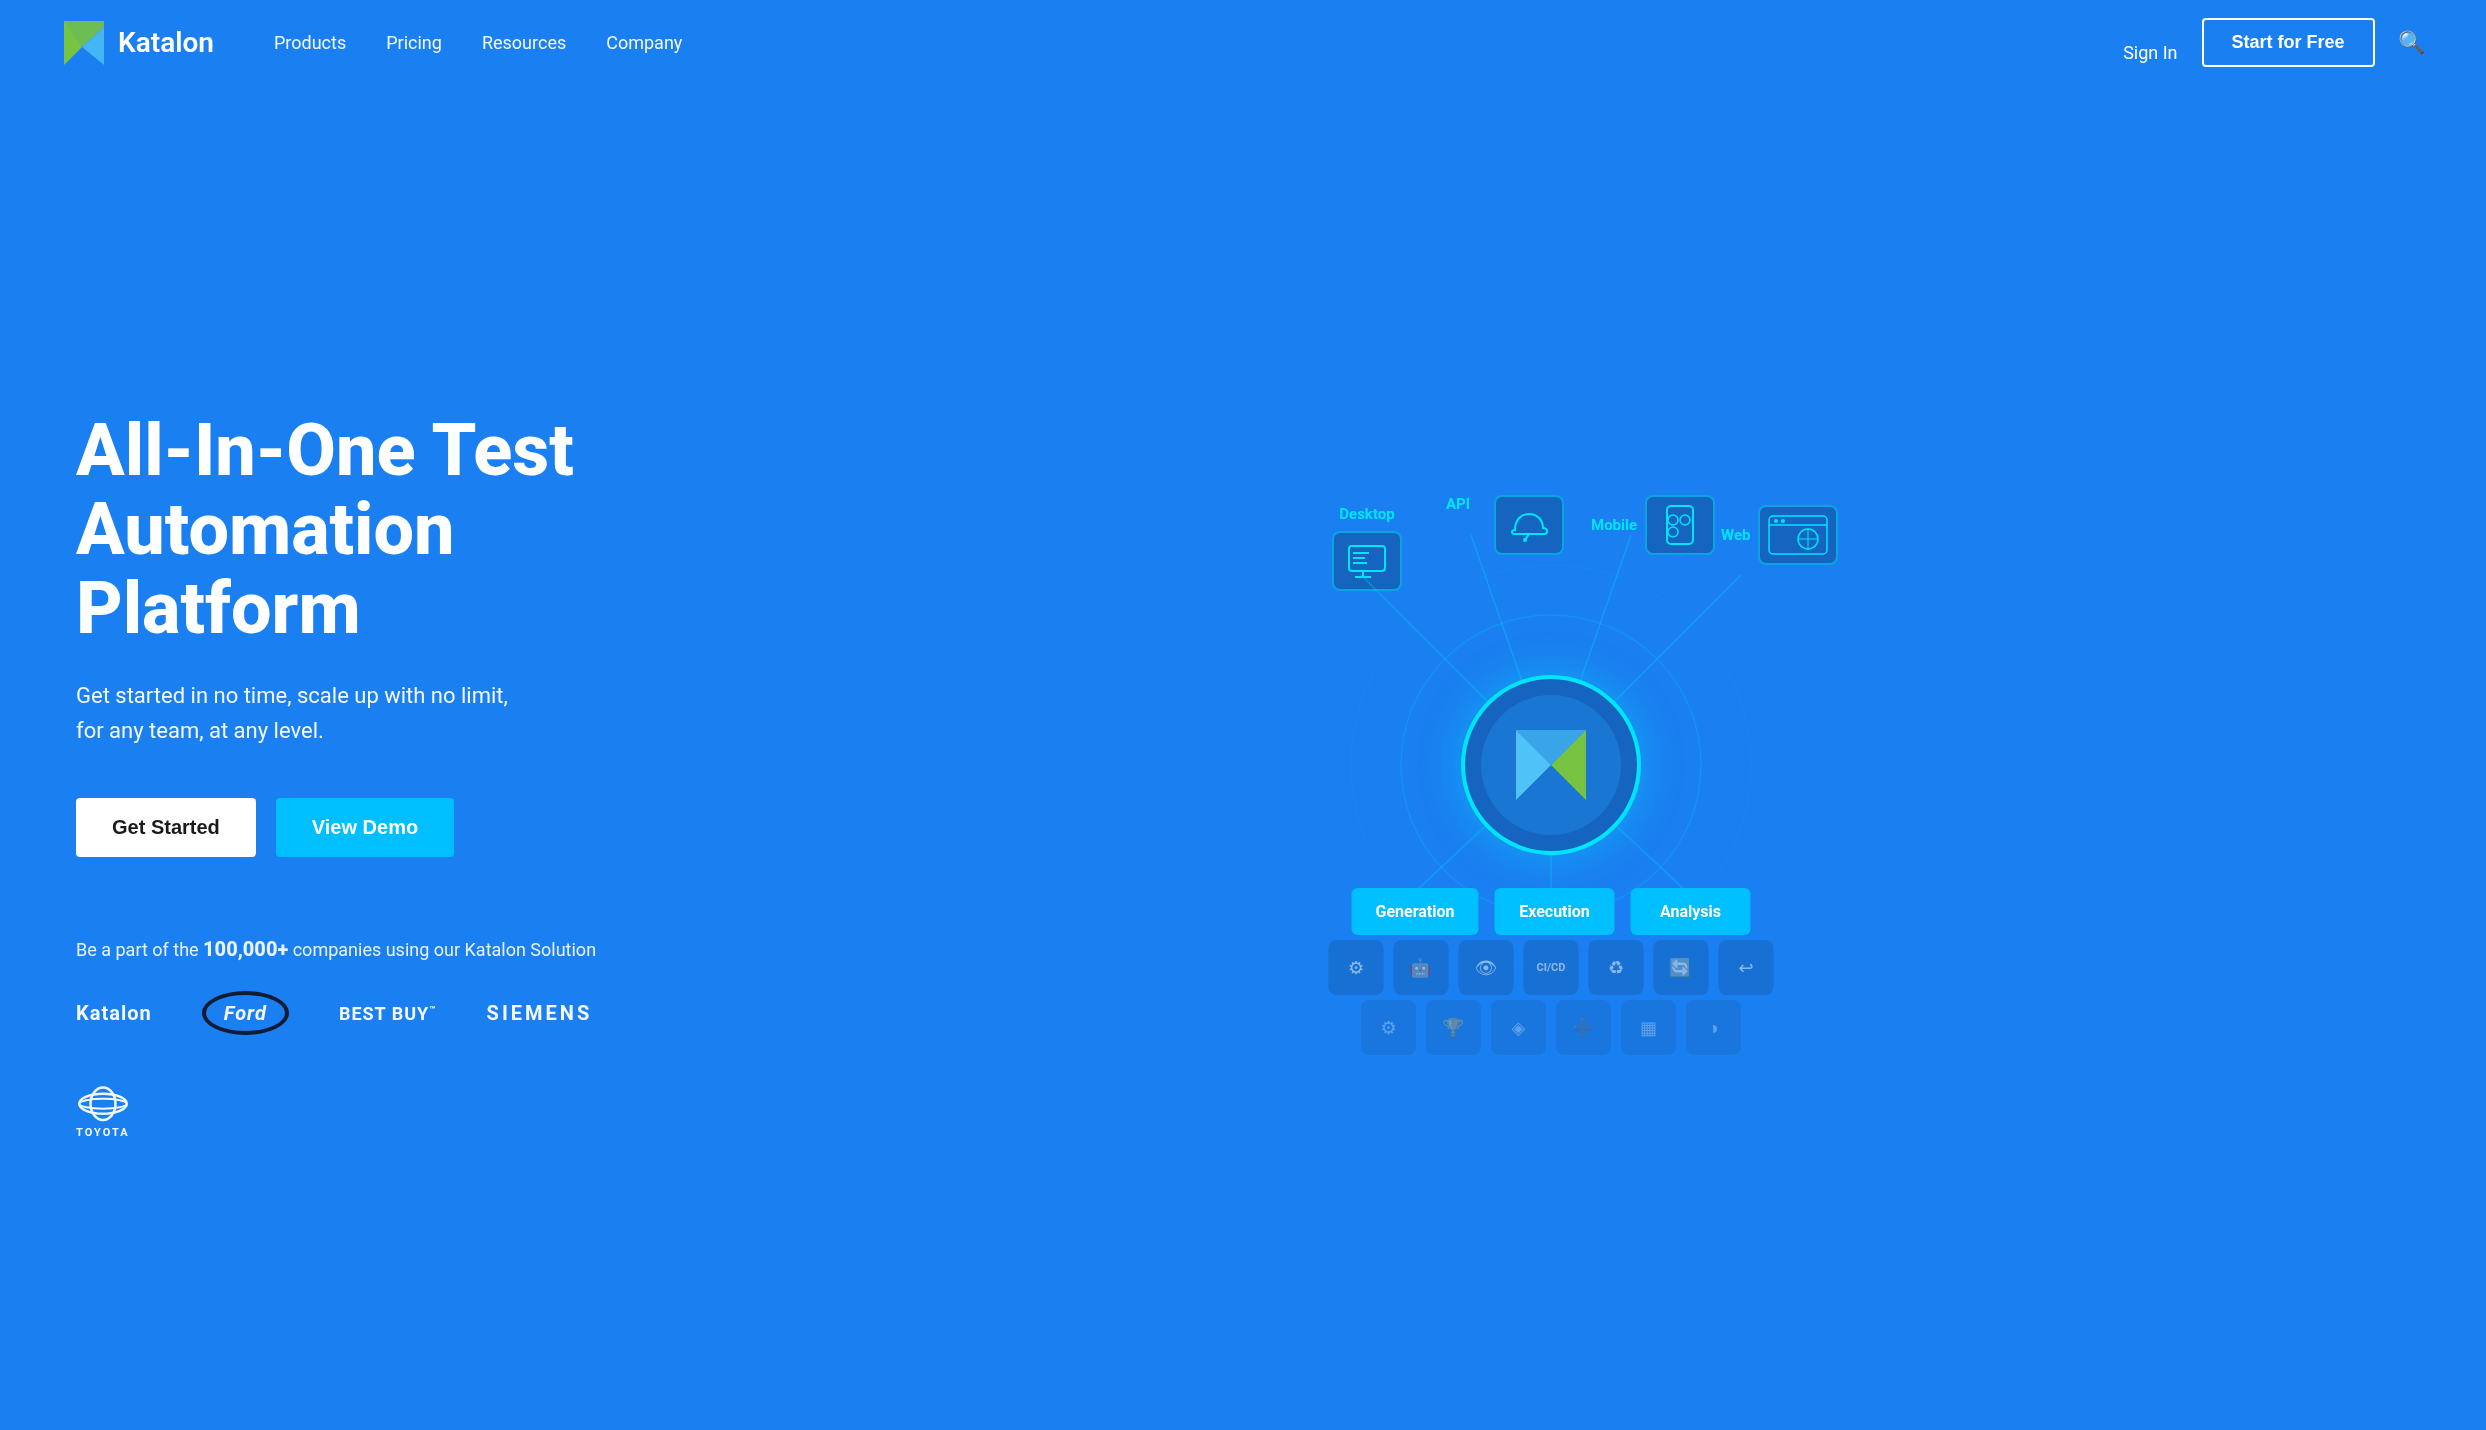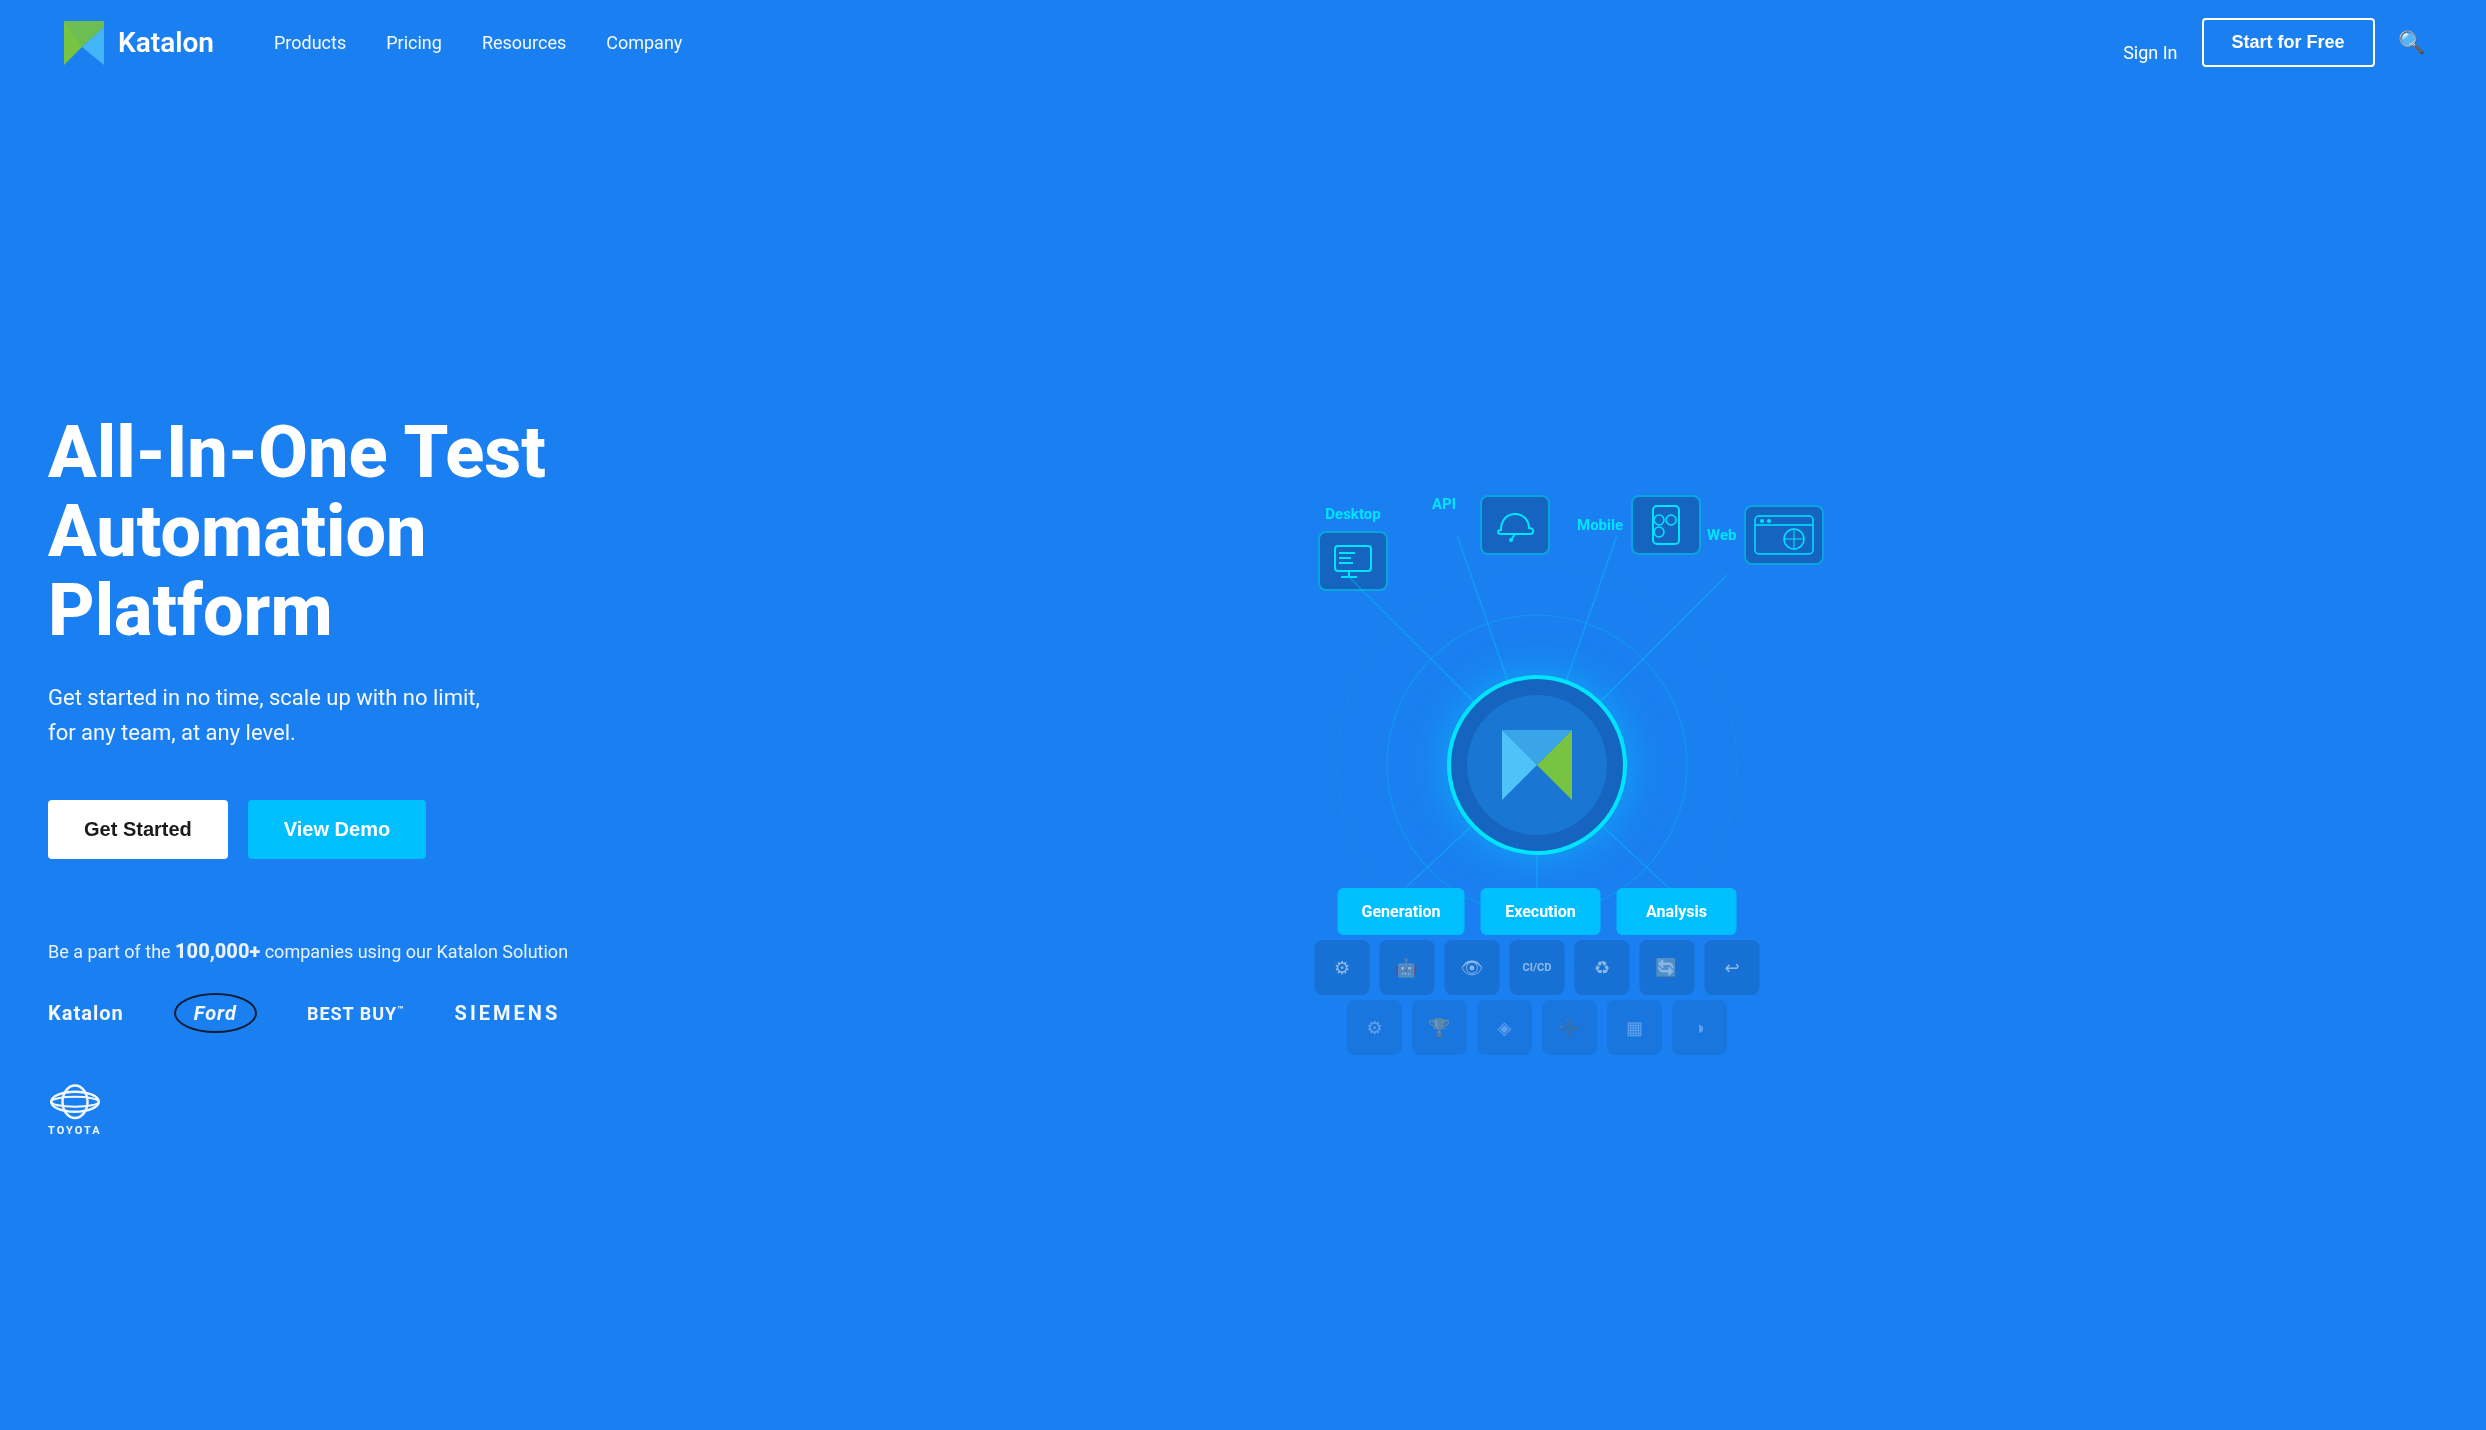--- a/index.html
+++ b/index.html
@@ -80,21 +80,21 @@
     .search-icon-nav {
       color: white;
       font-size: 22px;
       cursor: pointer;
     }
 
     
     .hero {
       display: flex;
       align-items: center;
-      padding: 60px 60px 40px 48px;
+      padding: 60px 60px 40px 76px;
       min-height: calc(100vh - 90px);
       position: relative;
     }
 
     .hero-left {
       flex: 1;
       max-width: 600px;
       padding-top: 20px;
     }
 
@@ -163,21 +163,21 @@
 
     .company-logo {
       color: white;
       font-size: 20px;
       font-weight: 700;
       letter-spacing: 1px;
       opacity: 0.95;
     }
 
     .ford-logo {
-      border: 2px solid #0f172a;
+      border: 4px solid #0f172a;
       border-radius: 50%;
       padding: 6px 18px;
       font-style: italic;
       font-size: 20px;
     }
 
     .bestbuy-logo {
       font-size: 18px;
     }
 

